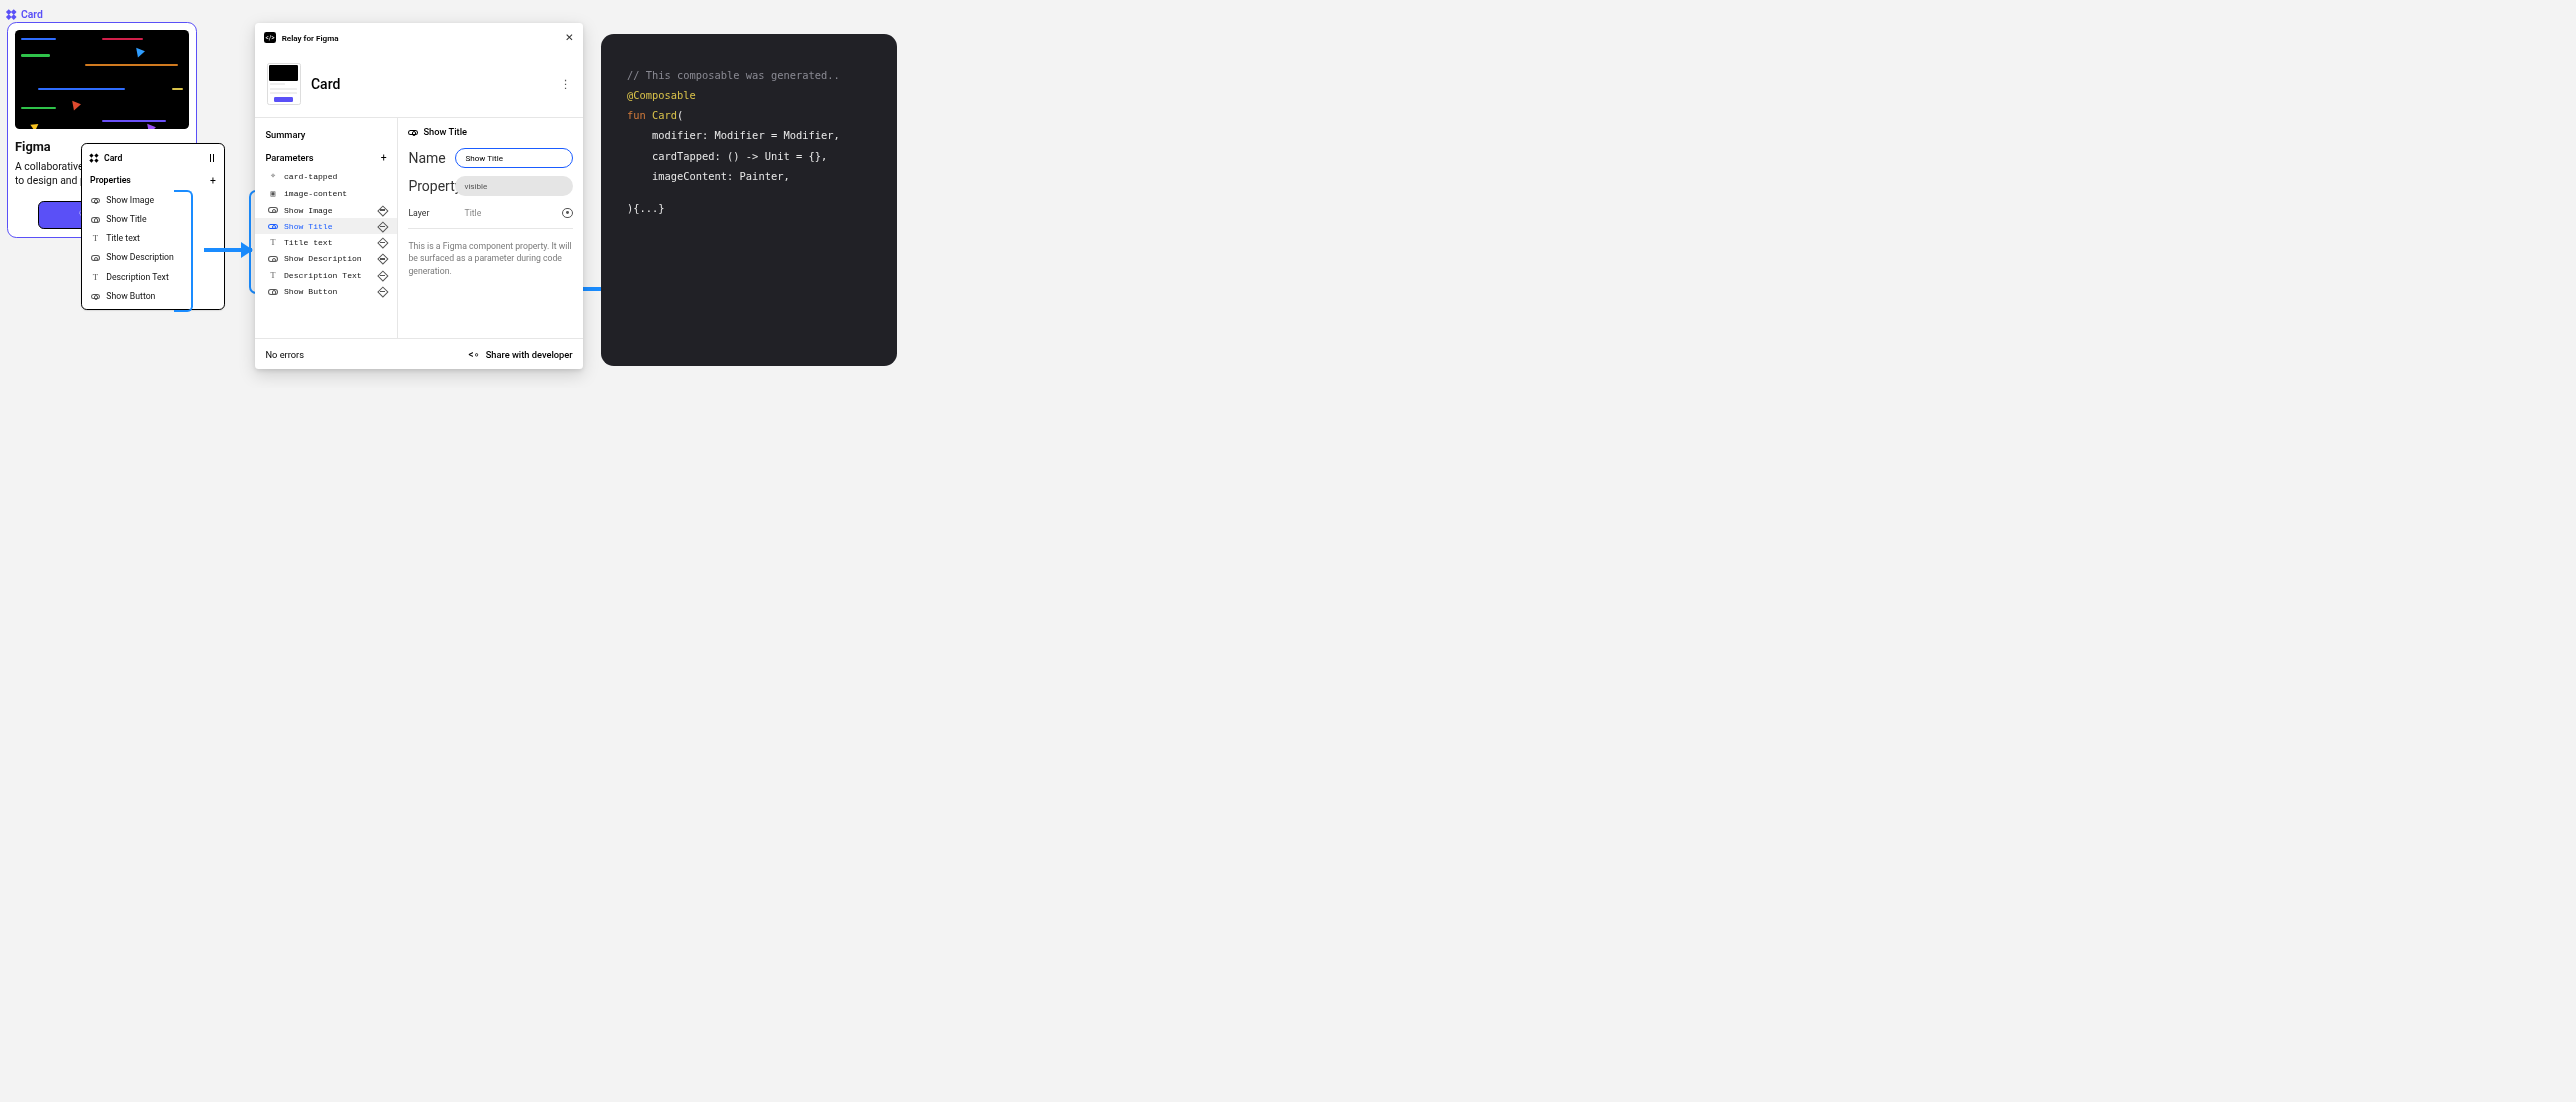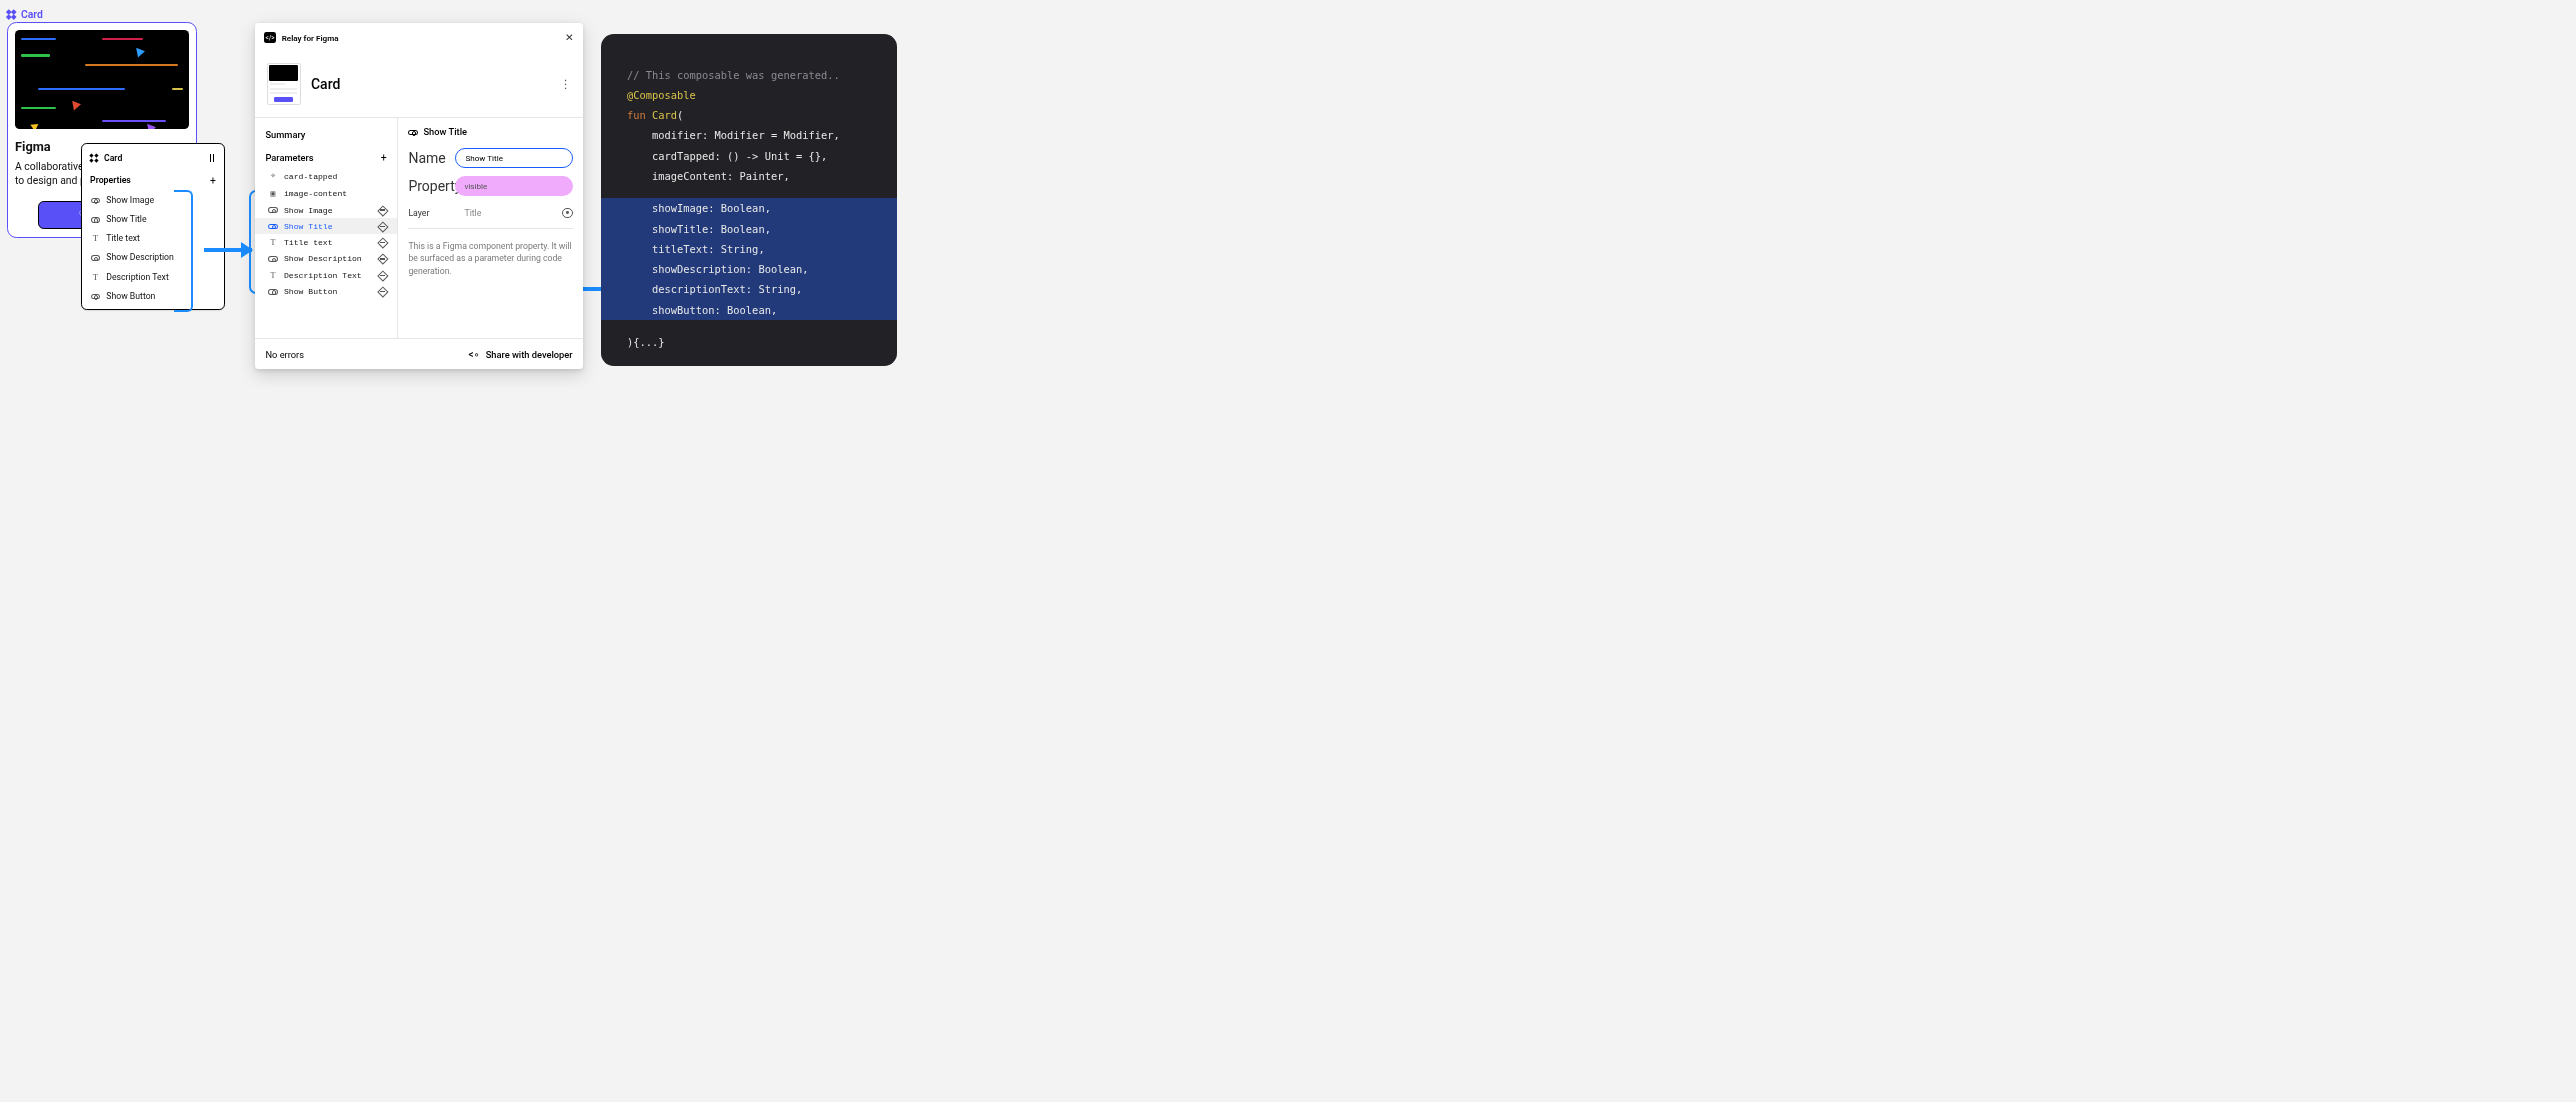--- a/index.html
+++ b/index.html
@@ -160,21 +160,21 @@
   }
 
   .rr-title { display:flex; align-items:center; gap:5.8px; font-size:9.3px; font-weight:500; margin-bottom:10.4px; }
   .rr-field { display:flex; align-items:center; gap:5.8px; margin-bottom:8.1px; }
   .rr-field label { width:41px; font-size:14px; color:#333; }
   .pill-input {
     flex:1; height:20px; border-radius:10px; padding:0 9.3px; font-size:8.1px;
     display:flex; align-items:center;
   }
   .pill-input.bordered { border:0.9px solid #1a5cff; background:#fff; }
-  .pill-input.gray { background:#f0abfc; color:#555; }
+  .pill-input.gray { background:#e5e5e5; color:#555; }
   .layer-row { display:flex; align-items:center; gap:5.8px; padding: 3.5px 0 10.4px; border-bottom:0.6px solid #e6e6e6; }
   .layer-row label { width:41px; font-size:8.7px; color:#333; }
   .layer-row .val { flex:1; font-size:8.7px; color:#888; padding-left:9.3px;}
   .target-icon { width:10.4px;height:10.4px; border:0.9px solid #555; border-radius:50%; position:relative;}
   .target-icon::before{content:"";position:absolute;width:2.9px;height:2.9px;background:#555;border-radius:50%;left:2.6px;top:2.6px;}
   .rr-note { margin-top:10.4px; font-size:8.7px; color:#7a7a7a; line-height:1.45; }
 
   .relay-footer {
     border-top:0.6px solid #e6e6e6; padding: 9.3px 10.4px;
     display:flex; align-items:center; justify-content:space-between; font-size:9.3px;
@@ -409,23 +409,15 @@
   </div>
 </div>
 
 <div class="code">
   <pre><span class="c-comment">// This composable was generated..</span>
 <span class="c-anno">@Composable</span>
 <span class="c-kw">fun</span> <span class="c-fn">Card</span><span class="c-punc">(</span>
     <span class="c-p">modifier: Modifier = Modifier,</span>
     <span class="c-p">cardTapped: () -&gt; Unit = {},</span>
     <span class="c-p">imageContent: Painter,</span></pre>
-  <div class="hl-block">
-      <pre>    <span class="c-p">showImage: Boolean,</span>
-    <span class="c-p">showTitle: Boolean,</span>
-    <span class="c-p">titleText: String,</span>
-    <span class="c-p">showDescription: Boolean,</span>
-    <span class="c-p">descriptionText: String,</span>
-    <span class="c-p">showButton: Boolean,</span></pre>
-    </div>
   <pre><span class="c-punc">){...}</span></pre>
 </div>
 
 
 </body></html>

